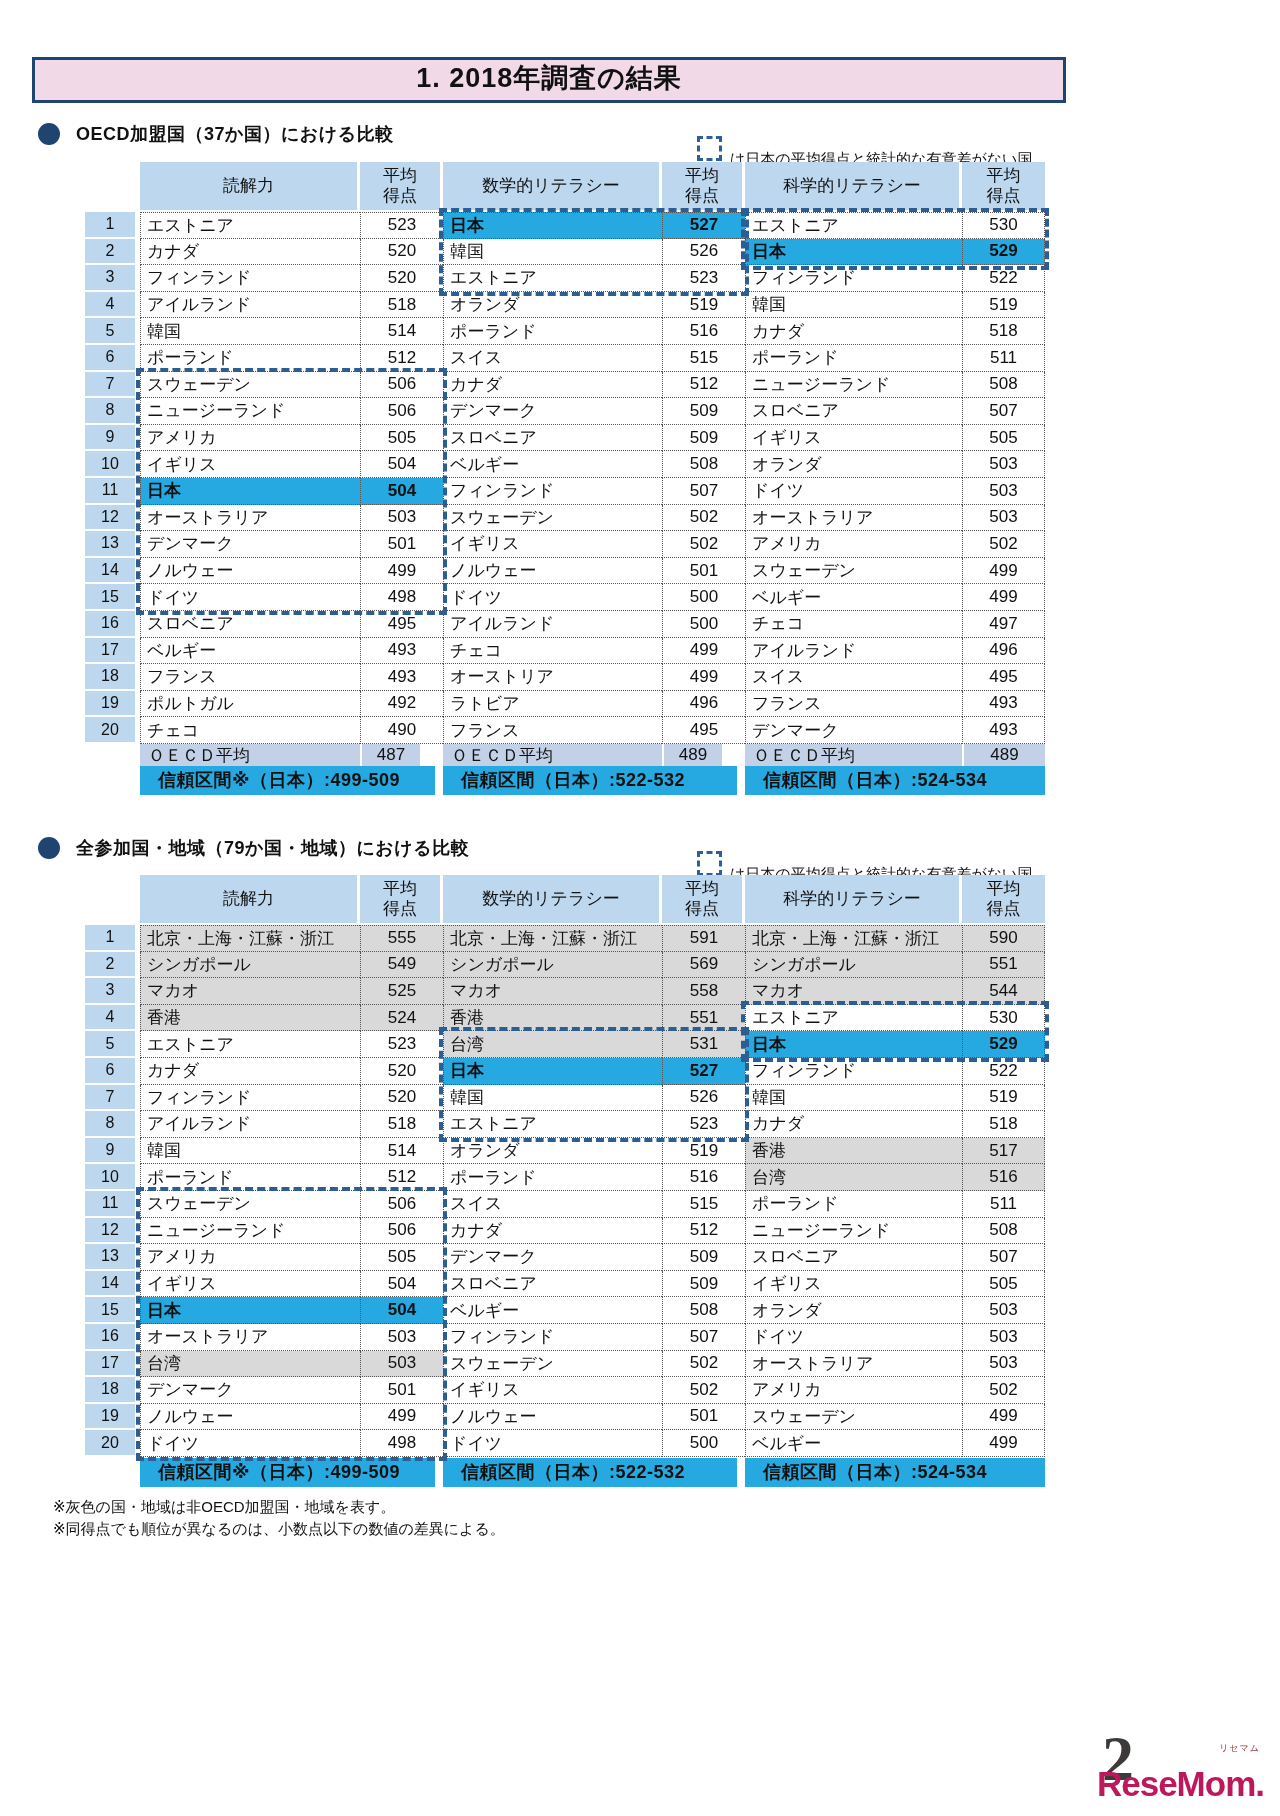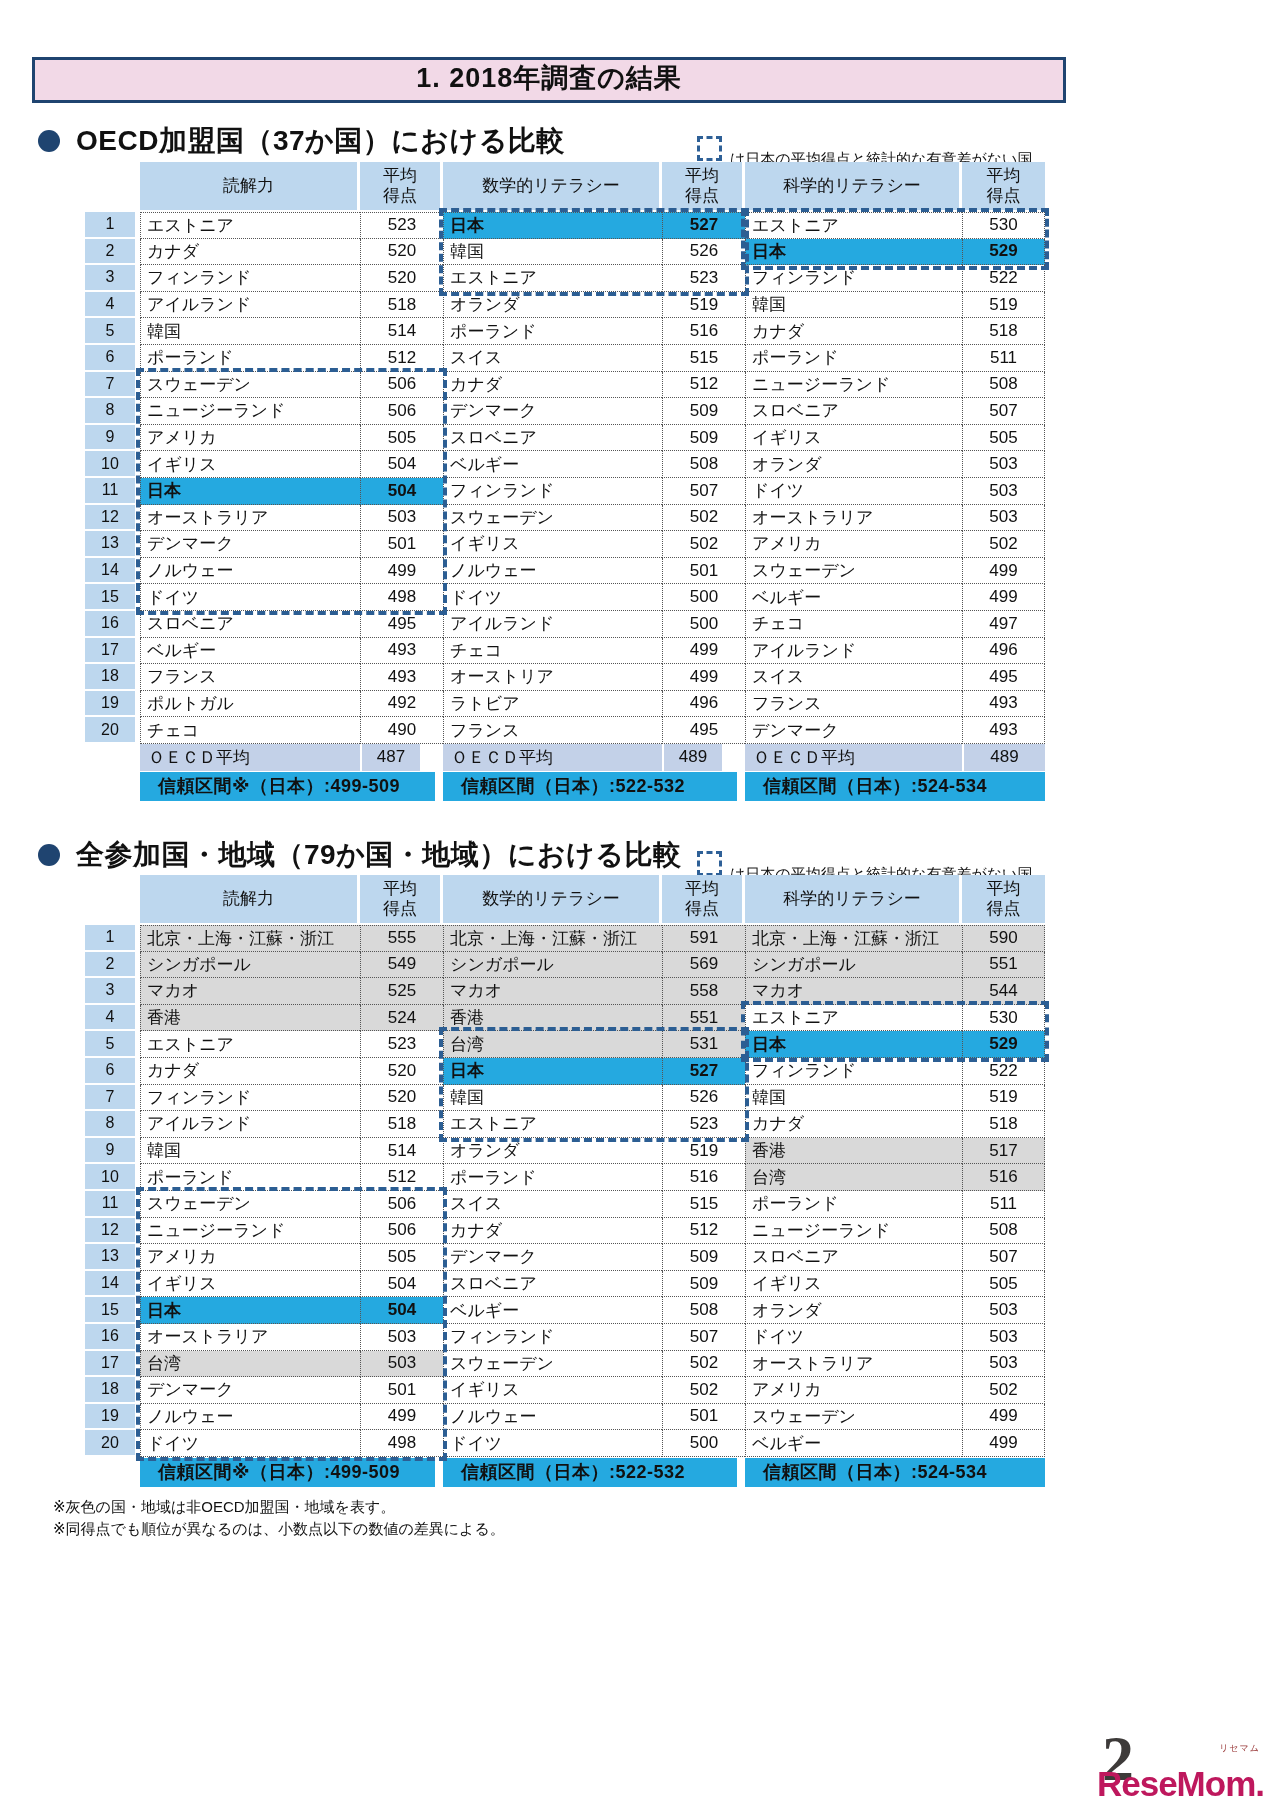--- a/index.html
+++ b/index.html
@@ -11,21 +11,21 @@
   
   .title-bar{
     position:absolute;left:32px;top:57px;width:1028px;height:40px;
     background:#F2D9E7;border:3px solid #1F4470;
     display:flex;justify-content:center;
     font-size:27px;font-weight:bold;letter-spacing:1px;
   }
   
   .section-heading{position:absolute;display:flex;align-items:center;gap:16px;}
   .bullet{width:22px;height:22px;border-radius:50%;background:#1F4470;flex:0 0 auto;}
-  .heading-text{font-size:28px;font-weight:bold;letter-spacing:0.5px;}
+  .heading-text{font-size:18px;font-weight:bold;letter-spacing:0.5px;}
   .legend{position:absolute;display:flex;align-items:center;gap:8px;}
   .legend-box{width:19px;height:19px;border:3px dashed #2E6097;flex:0 0 auto;}
   .legend-text{font-size:15px;font-weight:500;margin-top:22px;}
   
   .ptable{position:absolute;left:85px;width:960px;}
   .tgrid{display:grid;grid-template-columns:55px 220px 83px 219px 83px 217px 83px;}
   .thead{height:48px;margin-bottom:2px;}
   .thead .hcell{
     background:#BDD7EE;border-right:3px solid #fff;
     display:flex;align-items:center;justify-content:center;text-align:center;
@@ -45,21 +45,21 @@
   .cell.r1{border-top:1px dotted #555;}
   .cell.jp{background:#25A9E0;font-weight:bold;}
   .cell.gray{background:#D9D9D9;}
   .rankcell{
     background:#BDD7EE;display:flex;align-items:center;justify-content:center;
     font-size:16px;box-sizing:border-box;
     border-bottom:2px solid #fff;border-right:5px solid #fff;
   }
   .rankempty{background:transparent;border:none;}
   
-  .avgrow{height:27px;text-align:center;}
+  .avgrow{height:21px;text-align:center;}
   .avgrow .acell{
     background:#C3D1E8;display:flex;align-items:center;
     font-size:17px;box-sizing:border-box;padding-left:8px;
   }
   .avgrow .ascore{justify-content:center;padding-left:0;border-left:2px solid #fff;margin-right:23px;}
   .avgrow .ascore.last{margin-right:0;}
   
   .confrow{height:29px;margin-top:1px;}
   .confrow .ccell{
     background:#25A9E0;display:flex;align-items:center;

